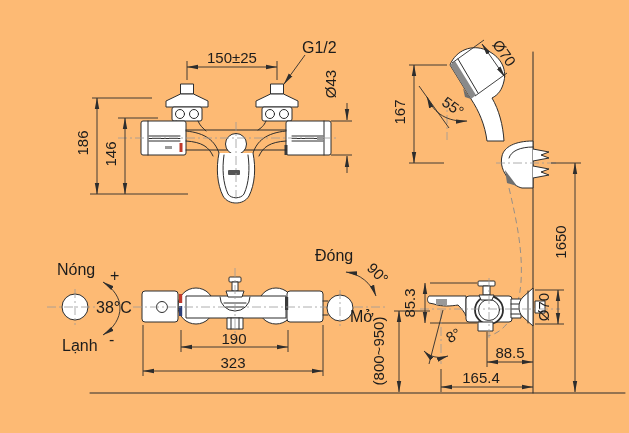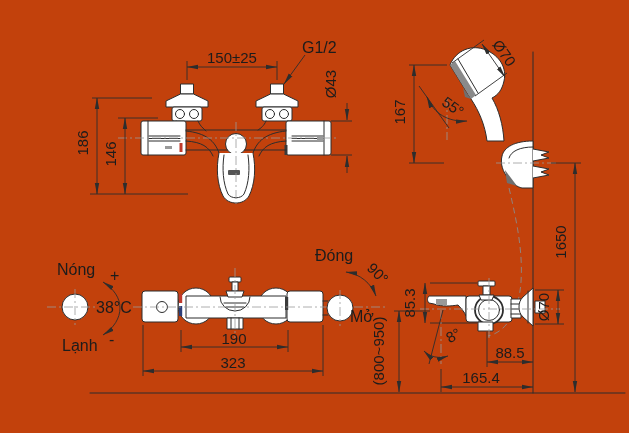--- a/index.html
+++ b/index.html
@@ -1,16 +1,16 @@
 <!DOCTYPE html>
 <html><head>
 <meta charset="utf-8">
 <style>
   html,body{margin:0;padding:0;background:#fff;}
-  .stage{position:relative;width:629px;height:433px;background:#c2410c;overflow:hidden;
+  .stage{position:relative;width:629px;height:433px;background:#fdba74;overflow:hidden;
          font-family:"Liberation Sans", sans-serif;}
   svg{position:absolute;left:0;top:0;}
   .ln{stroke:#2d2d2d;stroke-width:1;fill:none;stroke-linecap:round;stroke-linejoin:round;}
   .lnf{stroke:#2d2d2d;stroke-width:1;fill:#ffffff;stroke-linejoin:round;}
   .thick{stroke-width:1.8;}
   .dim{stroke:#2d2d2d;stroke-width:0.9;fill:none;}
   .cl{stroke:#999999;stroke-width:0.8;fill:none;stroke-dasharray:9 3 2 3;}
   .hose{stroke:#8a8a8a;stroke-width:0.9;fill:none;stroke-dasharray:6 4;}
   .txt{font-family:"Liberation Sans", sans-serif;fill:#1c1c1c;}
   .t15{font-size:15px;}

